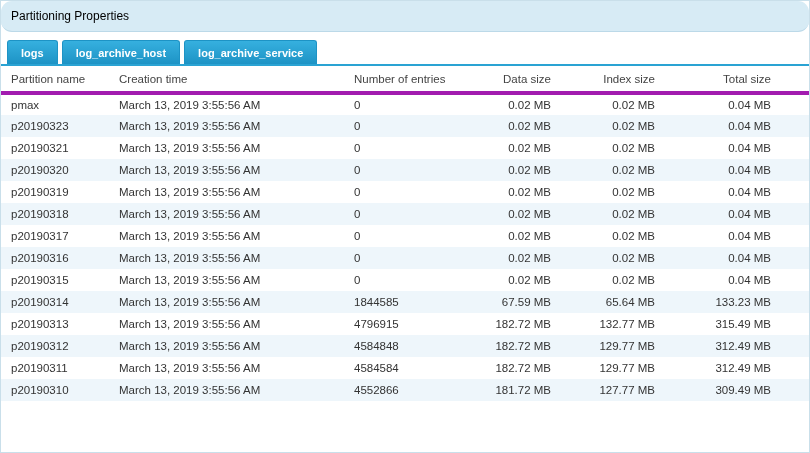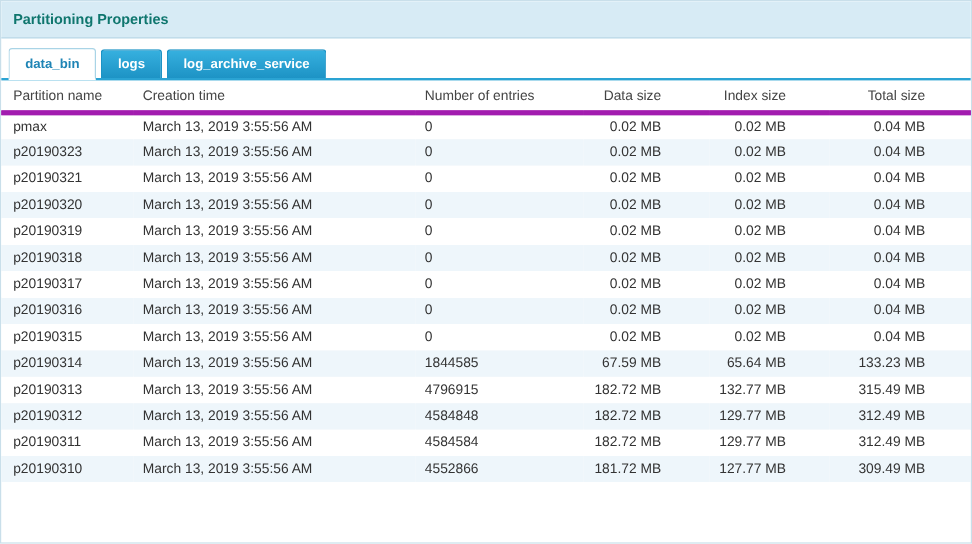--- a/index.html
+++ b/index.html
@@ -10,22 +10,23 @@
     color: #333;
     border: 1px solid #c9dfea;
     overflow: hidden;
   }
   
   .panel-header {
     background: #d7ebf5;
     border-bottom: 1px solid #bcd9e8;
     padding: 8px 10px;
     font-size: 12px;
-    font-weight: bold;
-    color: #0f766e;
+    font-weight: normal;
+    color: #000000;
+    border-radius: 11px;
   }
   
   .tabs-row {
     display: flex;
     align-items: flex-end;
     padding: 8px 6px 0 6px;
   }
   .tab {
     font-size: 11px;
     font-weight: bold;
@@ -97,22 +98,22 @@
   td.first, th.first { padding-left: 10px; }
 </style>
 </head>
 <body>
 
 <div class="panel-header">
   <span>Partitioning Properties</span>
 </div>
 
 <div class="tabs-row">
-    <div class="tab active">data_bin</div>
     <div class="tab inactive">logs</div>
+    <div class="tab inactive">log_archive_host</div>
     <div class="tab inactive">log_archive_service</div>
   </div>
 <div class="tabs-underline"></div>
 
 <table>
   <colgroup>
     <col class="c0">
       <col class="c1">
       <col class="c2">
       <col class="c3">

